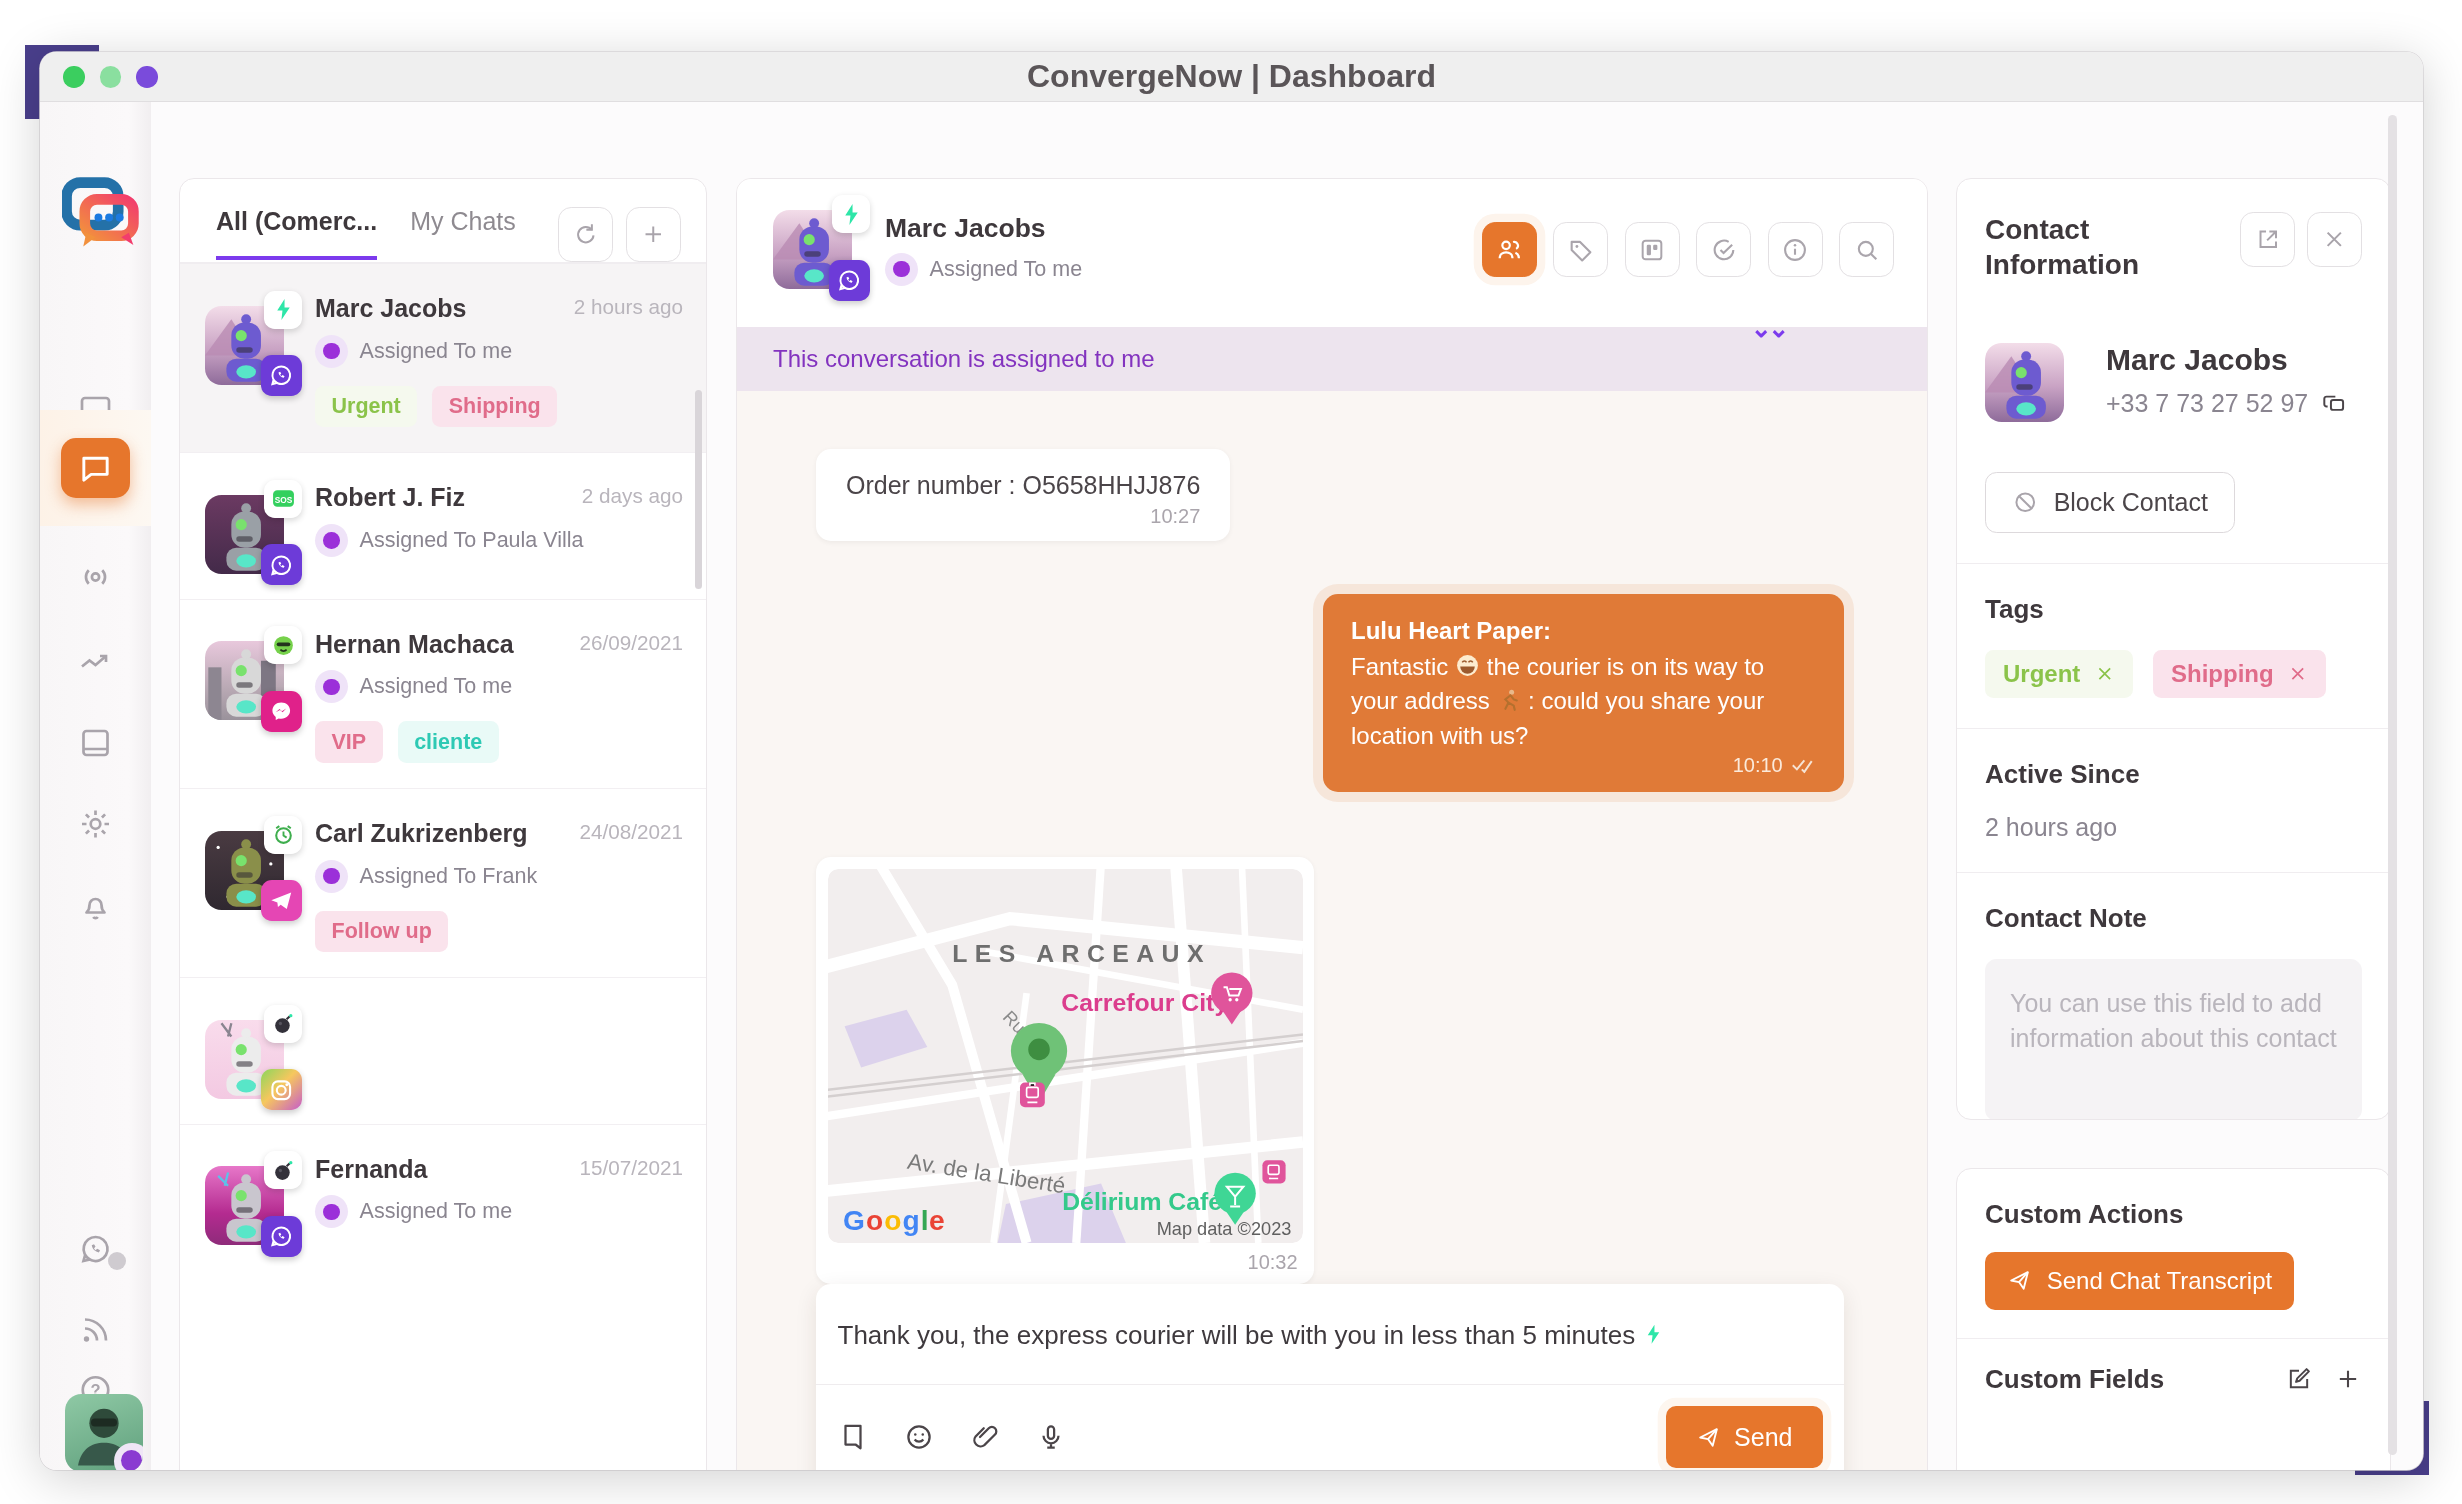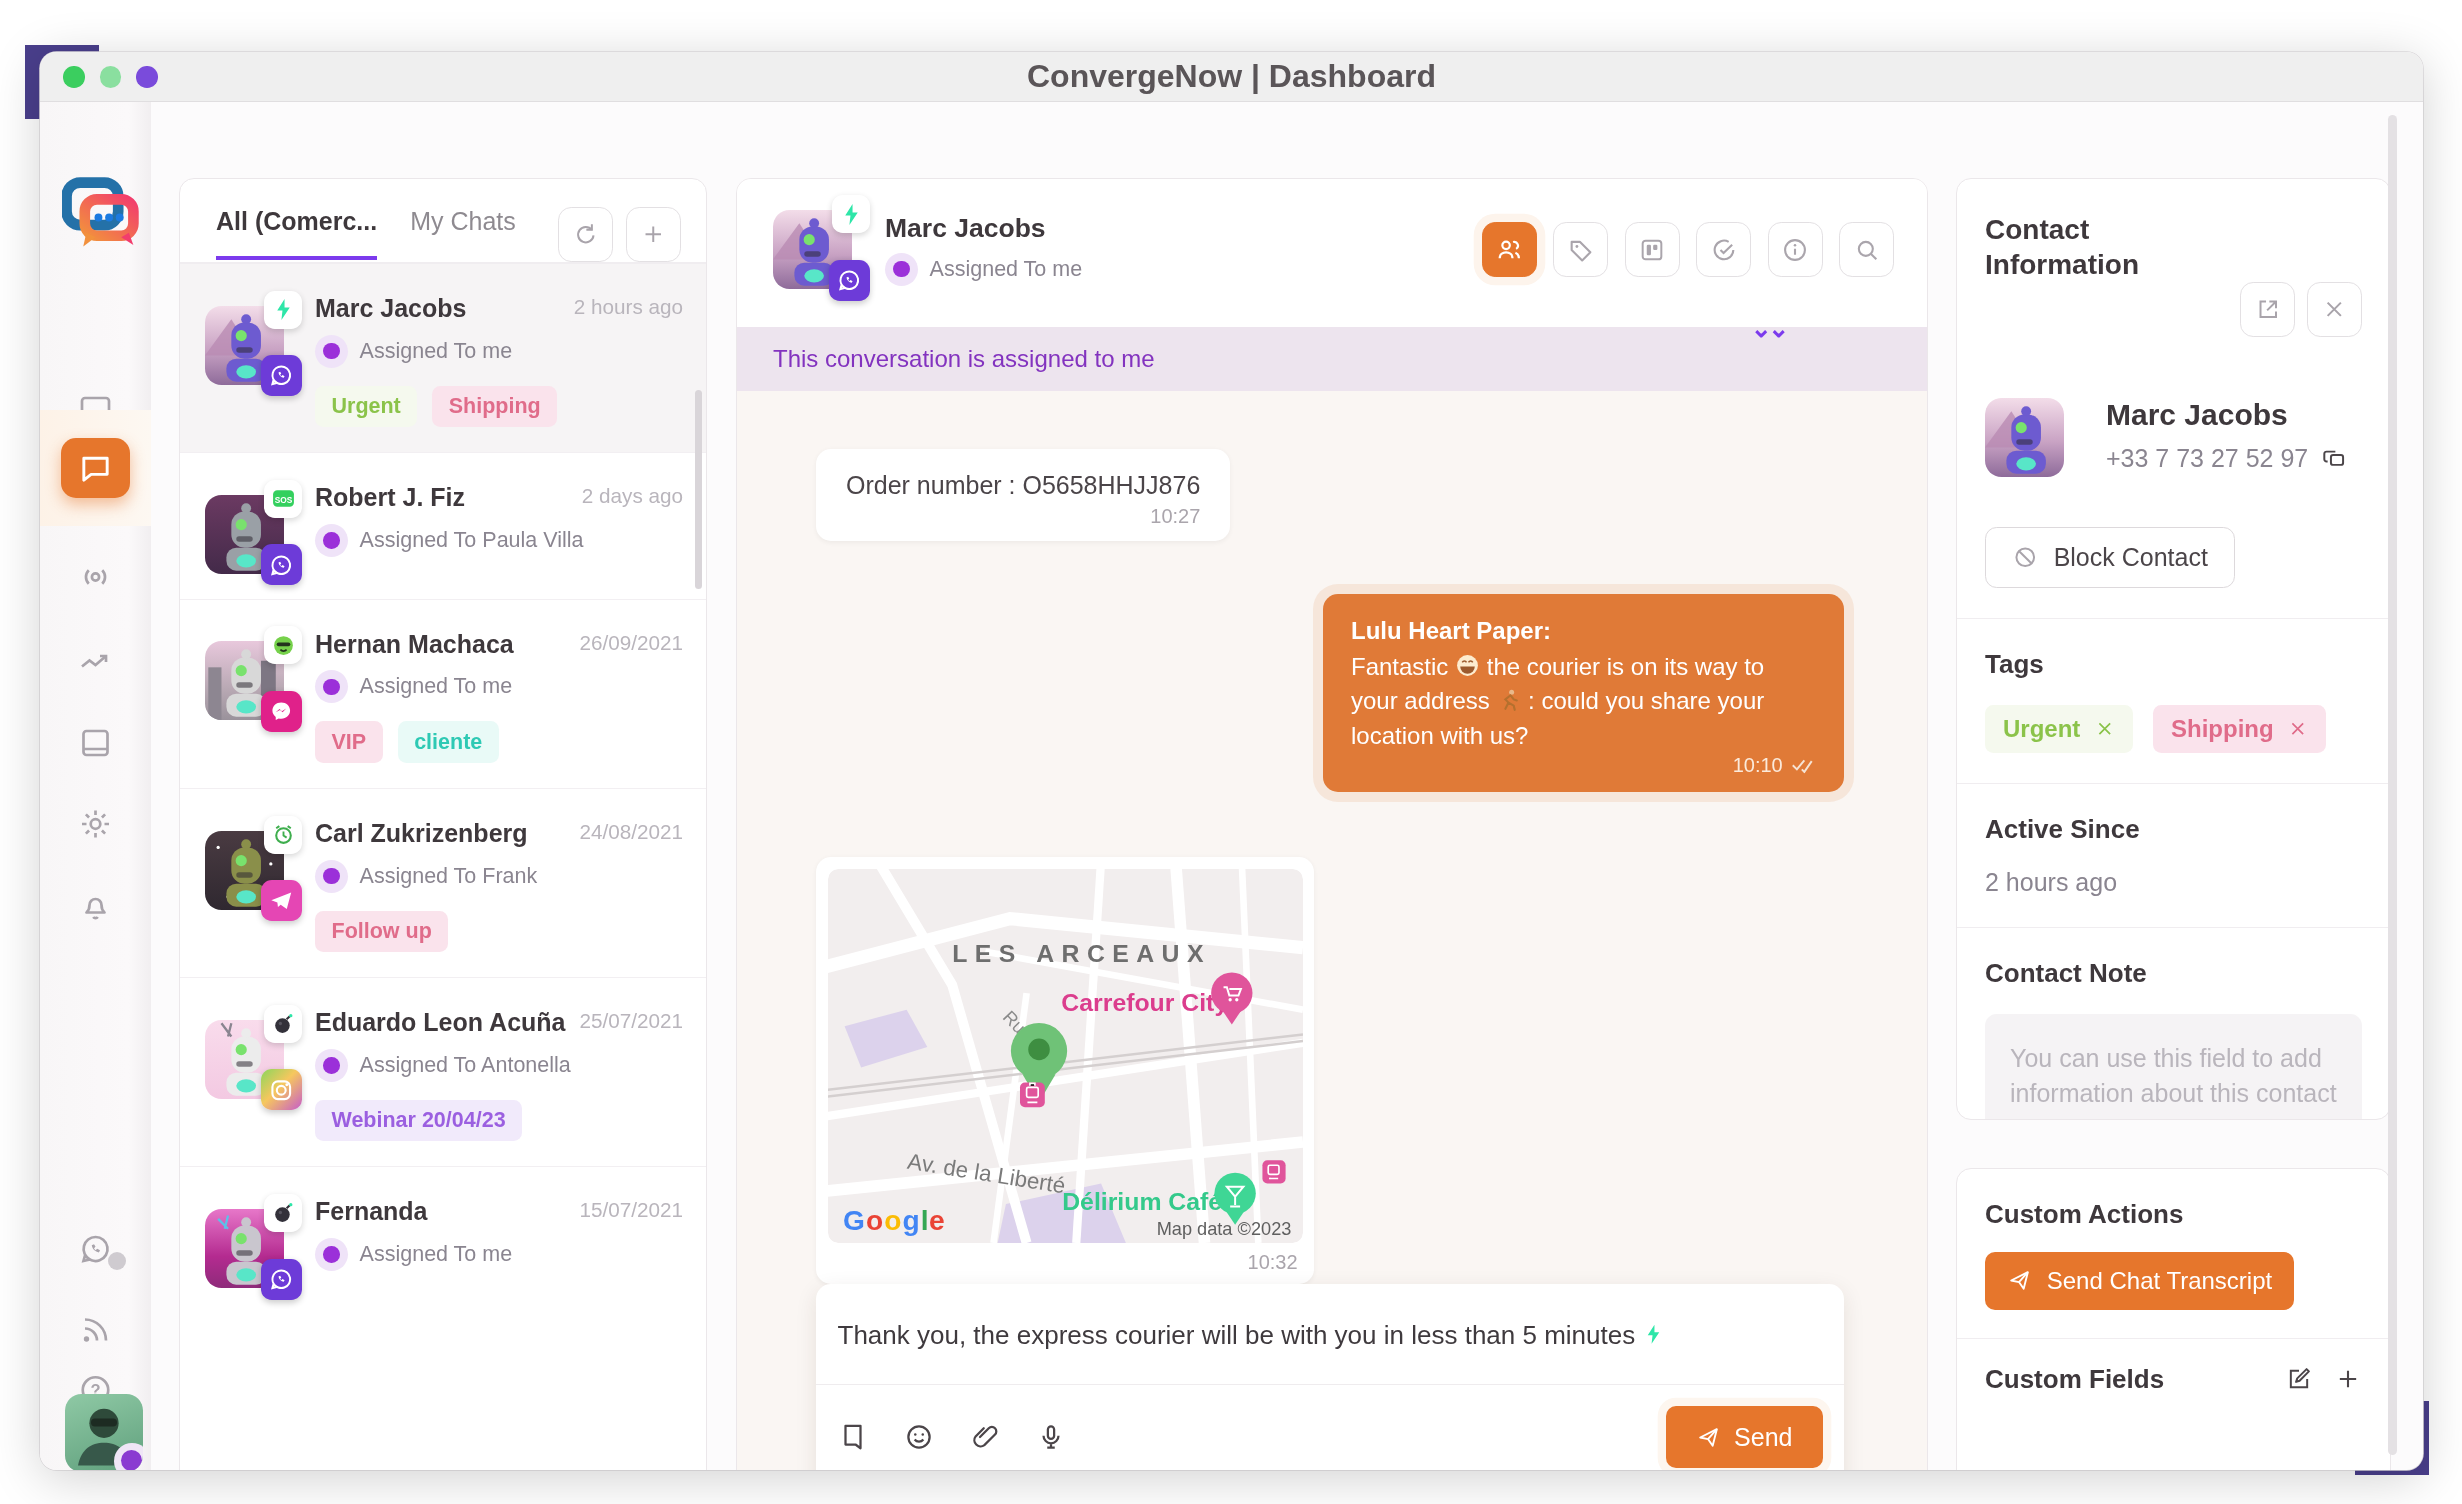--- a/index.html
+++ b/index.html
@@ -129,21 +129,21 @@
   .cp-bar { border-top:1.7px solid #efecee; display:flex; align-items:center; padding:21.5px 21.5px 25px 21.5px; gap:36px; color:#4b4549; }
   .cp-bar .ic { width:30px; height:30px; }
   .send-btn { margin-left:auto; background:#e6762c; color:#fff; border:none; border-radius:10px;
     font-size:25px; font-family:inherit; display:flex; align-items:center; gap:13.2px; padding:16.5px 30px;
     box-shadow:0 0 0 8.3px #fdf6ef; }
   .send-btn svg { width:25px; height:25px; }
 
   
   .panelA { left:1916px; top:76px; width:435px; height:942px; padding:33px 28px 0 28px; overflow:hidden; }
   .panelB { left:1916px; top:1066px; width:435px; height:335px; padding:30px 28px 0 28px; }
-  .cp-hrow { display:flex;flex-direction:column; }
+  .cp-hrow { display:flex; }
   .cp-title { font-size:28px; font-weight:bold; width:199px; line-height:1.25; }
   .cp-hbtns { margin-left:auto; display:flex; gap:11.6px; }
   .contact-block { display:flex; align-items:flex-start; margin-top:61px; }
   .cp-avatar { width:93px; height:93px; border-radius:15px; overflow:hidden; flex:0 0 93px; }
   .cp-cmeta { margin-left:28px; }
   .cp-name { font-size:30px; font-weight:bold; }
   .cp-phone { display:flex; align-items:center; gap:13.2px; margin-top:11.6px; font-size:25px; color:#8a8590; }
   .cp-phone svg { width:26.5px; height:26.5px; color:#4b4549; }
   .block-btn { margin-top:36px; width:250px; height:61px; border:1.7px solid #ddd9dc; border-radius:11.6px; background:#fff;
     font-size:25px; font-family:inherit; color:#4b4549; display:flex; align-items:center; justify-content:center; gap:15px; }
@@ -608,35 +608,20 @@
                   <circle cx="19" cy="4.5" r="1.6" fill="#2ee6a8"></circle>
                   <circle cx="9" cy="12" r="1.6" fill="#56545e"></circle>
                 </svg>
               </span>
             <span class="badge-ch ch-ig">
                 <svg viewBox="0 0 24 24">
                   <rect x="4" y="4" width="16" height="16" rx="5" fill="none" stroke="#fff" stroke-width="1.9"></rect>
                   <circle cx="12" cy="12" r="4" fill="none" stroke="#fff" stroke-width="1.9"></circle>
                   <circle cx="17" cy="7" r="1.3" fill="#fff"></circle>
                 </svg>
-              </span>
-          </span>
-          <span class="meat">
-            <span class="row1">
-                <span class="nm">Eduardo Leon Acuña</span>
-              <span class="tm">25/07/2021</span>
-              </span>
-            <span class="asgn">
-                <span class="pdot">
-                  <i></i>
-                </span>
-                <span>Assigned To Antonella</span>
-              </span>
-            <span class="tags">
-                <span class="tag purple">Webinar 20/04/23</span>
               </span>
           </span>
         </div>
 
         <div class="item" style="border-bottom:none">
           <span class="avatar">
             <svg class="av-img av6" viewBox="0 0 48 48">
                 <path d="M8 6l6 6M14 4l-2 8" stroke="#5ec0e8" stroke-width="1.4"></path>
                 <g style="color:#c9c6ce">
                   <use href="#robot"></use>

